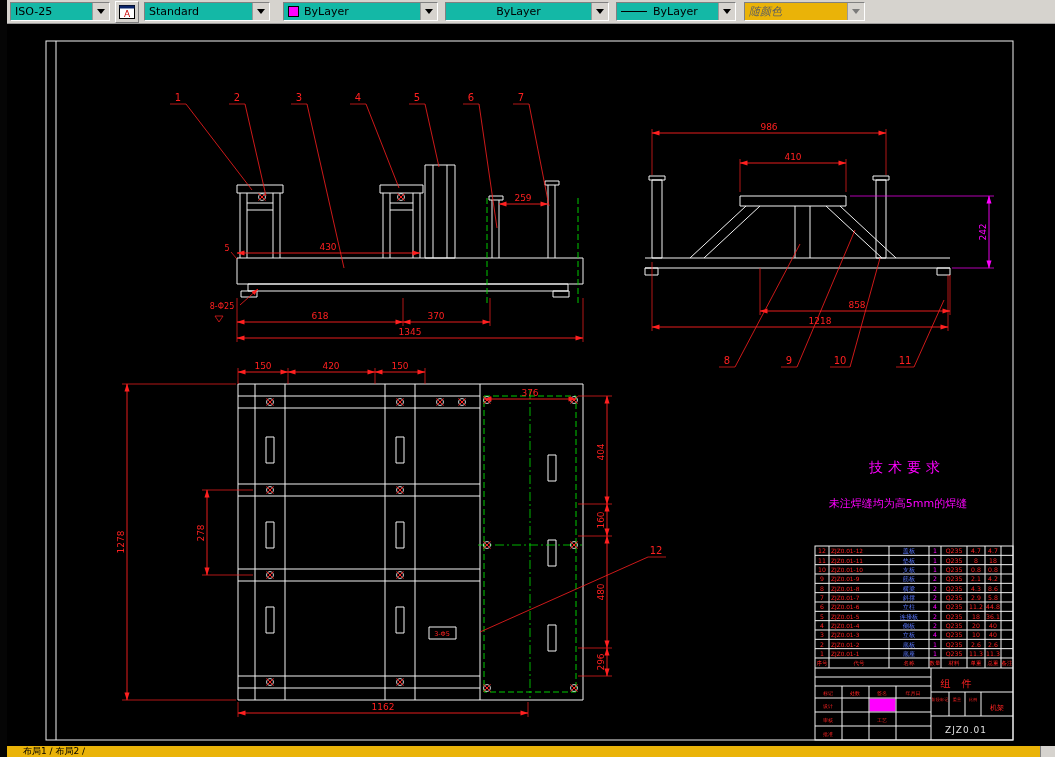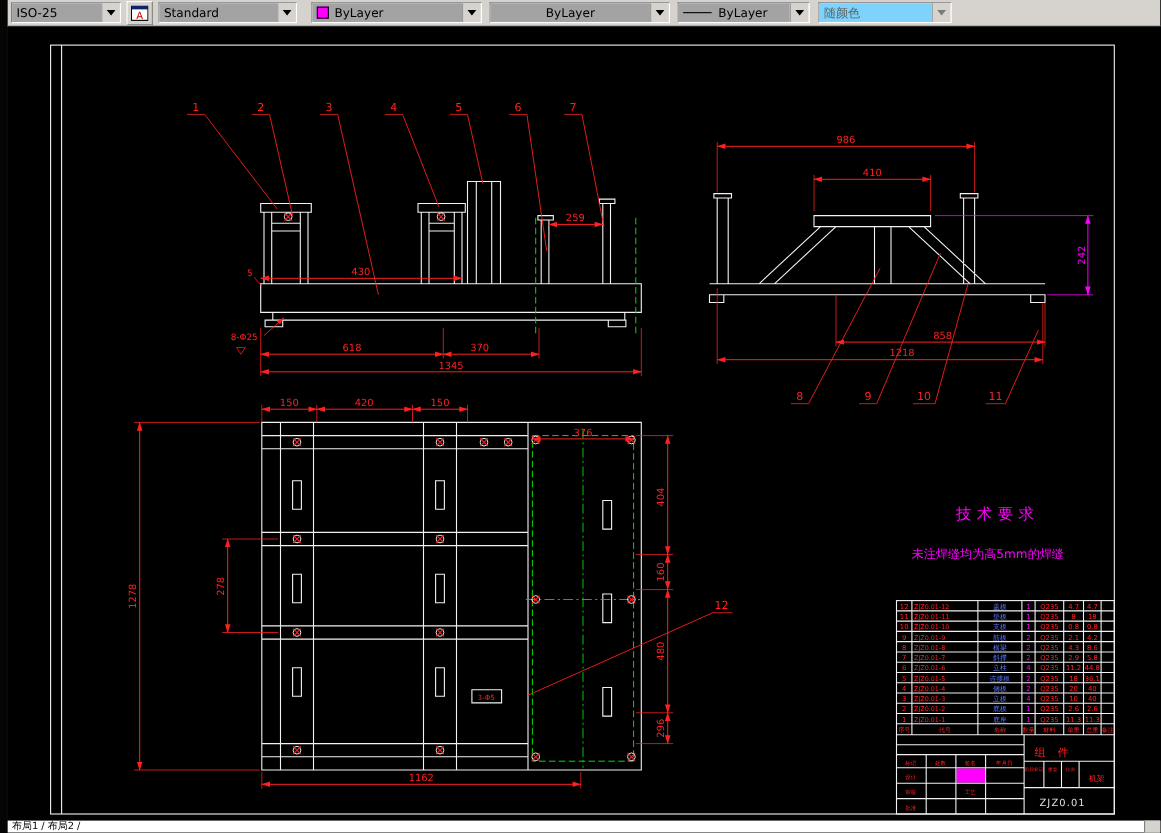--- a/index.html
+++ b/index.html
@@ -2,24 +2,24 @@
 <html><head>
 <meta charset="utf-8">
 <style>
   html,body{margin:0;padding:0;background:#000;}
   body{width:1055px;height:757px;overflow:hidden;font-family:"DejaVu Sans",sans-serif;position:relative;}
   .left-strip{position:absolute;left:0;top:0;width:7px;height:757px;background:#050505;border-right:1px solid #2e2e2e;}
   
   .toolbar{position:absolute;left:7px;top:0;width:1048px;height:24px;background:#d6d3ce;
            border-bottom:1px solid #9a9a9a;display:flex;align-items:center;box-sizing:border-box;padding-left:3px;}
   .combo{display:flex;height:19px;border:1px solid;border-color:#808080 #ffffff #ffffff #808080;background:#fff;box-sizing:border-box;}
-  .combo .field{flex:1;display:flex;align-items:center;padding:0 4px;font-size:11px;color:#000;background:#a3a3a3;overflow:hidden;white-space:nowrap;}
+  .combo .field{flex:1;display:flex;align-items:center;padding:0 4px;font-size:11px;color:#000;background:#14b8a6;overflow:hidden;white-space:nowrap;}
   .combo .btn{width:16px;background:#d6d3ce;border-left:1px solid #9a9a9a;display:flex;align-items:center;justify-content:center;}
   .arrow{width:0;height:0;border-left:4px solid transparent;border-right:4px solid transparent;border-top:5px solid #000;}
-  .combo.disabled .field{background:#7dd3fc;color:#5f5f5f;}
+  .combo.disabled .field{background:#eab308;color:#5f5f5f;font-style:italic;}
   .combo.disabled .arrow{border-top-color:#7a7a7a;}
   .swatch{width:9px;height:9px;border:1px solid #000;margin-right:5px;flex:none;}
   .lt-line{width:26px;height:0;border-top:1px solid #000;margin-right:6px;flex:none;}
   .tool-icon{width:22px;height:20px;margin:0 5px;background:#d6d3ce;border:1px solid;border-color:#ffffff #808080 #808080 #ffffff;
              display:flex;align-items:center;justify-content:center;}
   
   .canvas{position:absolute;left:7px;top:24px;width:1048px;height:722px;background:#000;}
   svg{font-family:"DejaVu Sans",sans-serif;}
   .wl{stroke:#f2f2f2;stroke-width:1;fill:none;}
   .gd{stroke:#00e000;stroke-width:0.9;fill:none;stroke-dasharray:6 3;}
@@ -35,22 +35,22 @@
   .dts{fill:#ff2020;font-size:8px;text-anchor:middle;}
   .dtm{fill:#ff00ff;font-size:9px;text-anchor:middle;}
   .tr1{fill:#ff00ff;font-size:14px;letter-spacing:5px;text-anchor:middle;}
   .tr2{fill:#ff00ff;font-size:11px;text-anchor:middle;}
   .tb-big{fill:#ff2222;font-size:10px;letter-spacing:4px;text-anchor:middle;}
   .tb-med{fill:#ff2222;font-size:7px;text-anchor:middle;}
   .tb-no{fill:#e0e0e0;font-size:9px;text-anchor:middle;letter-spacing:1px;}
   .tb-s{fill:#ff2222;font-size:5px;text-anchor:middle;}
   .tb-xs{fill:#ff2222;font-size:4.2px;text-anchor:middle;}
   
-  .statusbar{position:absolute;left:7px;top:746px;width:1048px;height:11px;background:#ffffff;display:flex;align-items:center;
-             box-sizing:border-box;padding-left:4px;font-size:9px;color:#000;}
+  .statusbar{position:absolute;left:7px;top:746px;width:1048px;height:11px;background:#eab308;display:flex;align-items:center;
+             box-sizing:border-box;padding-left:16px;font-size:9px;color:#000;}
   .sb-corner{position:absolute;right:0;top:0;width:14px;height:11px;background:#d6d3ce;border-left:1px solid #808080;}
 </style>
 </head>
 <body>
 
 <div class="left-strip"></div>
 
 <div class="toolbar">
   <div class="combo" style="width:100px">
     <span class="field">

